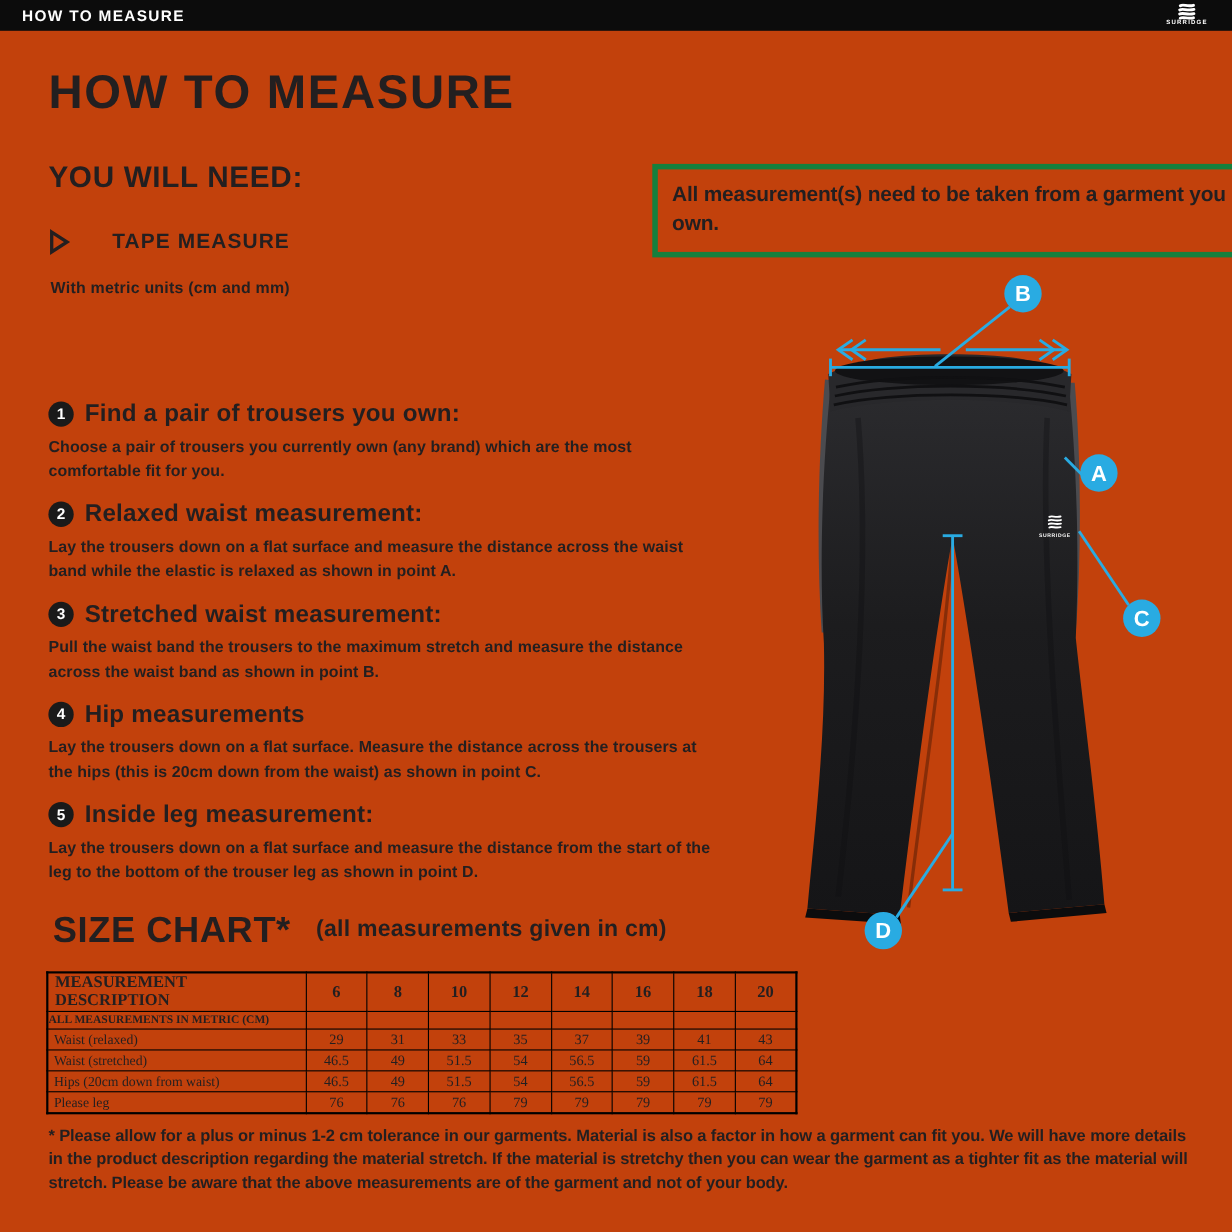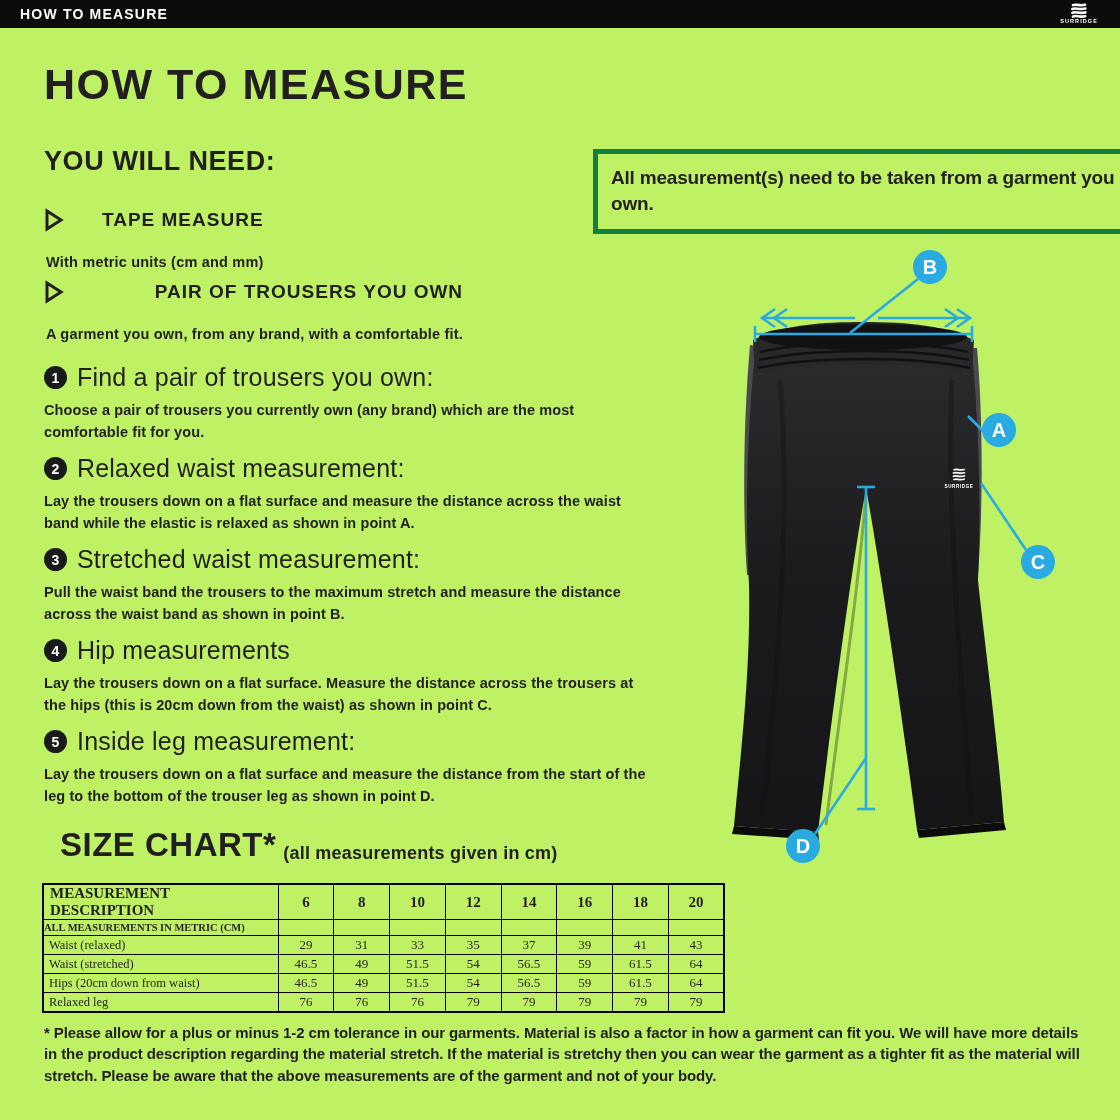--- a/index.html
+++ b/index.html
@@ -1,16 +1,16 @@
 <!DOCTYPE html>
 <html><head>
 <meta charset="utf-8">
 <style>
   html,body{margin:0;padding:0;background:#fff;}
-  #page{position:relative;width:1120px;height:1120px;background:#bef264;overflow:hidden;
+  #page{position:relative;width:1120px;height:1120px;background:#c2410c;overflow:hidden;
         font-family:"Liberation Sans",sans-serif;color:#231f20;}
 
   
   .topbar{position:absolute;left:0;top:0;width:100%;height:28px;background:#0c0c0c;
           display:flex;align-items:center;justify-content:space-between;box-sizing:border-box;
           padding:0 22px 0 20px;}
   .topbar-title{color:#fff;font-size:14px;font-weight:bold;letter-spacing:1.2px;}
   .brand-lockup{display:flex;flex-direction:column;align-items:center;line-height:1;}
   .brand-lockup svg{display:block;}
   .brand-word{color:#fff;font-size:5.5px;font-weight:bold;letter-spacing:1.1px;margin-top:1px;}
@@ -28,27 +28,27 @@
   
   .note-box{position:absolute;left:593px;top:149px;width:561px;box-sizing:border-box;
             border:5px solid #15803d;padding:11px 13px 12px 13px;
             font-size:19px;font-weight:bold;line-height:1.38;letter-spacing:-0.2px;}
 
   
   .step{position:absolute;left:44px;width:615px;}
   .step-head{display:flex;align-items:center;gap:10px;}
   .step-badge{width:23px;height:23px;border-radius:50%;background:#1a1a1a;color:#fff;flex:0 0 23px;
               display:flex;align-items:center;justify-content:center;font-size:14px;font-weight:bold;}
-  .step-title{font-size:25px;font-weight:400;letter-spacing:0.2px;}
+  .step-title{font-size:22px;font-weight:700;letter-spacing:0.2px;}
   .step-body{margin-top:7px;font-size:14.5px;font-weight:bold;line-height:1.55;letter-spacing:0.1px;}
 
   
-  .sc-head{position:absolute;left:60px;top:826px;display:flex;align-items:flex-end;}
+  .sc-head{position:absolute;left:48px;top:826px;display:flex;align-items:center;}
   .sc-title{font-size:33px;font-weight:800;letter-spacing:0.5px;}
-  .sc-sub{font-size:18px;font-weight:bold;margin-left:7px;letter-spacing:0.2px;}
+  .sc-sub{font-size:21px;font-weight:bold;margin-left:23px;letter-spacing:0.2px;}
 
   table.size-chart{position:absolute;left:42px;top:883px;border-collapse:collapse;
                    table-layout:fixed;width:681px;border:2px solid #000;}
   table.size-chart td,table.size-chart th{border:1px solid #000;padding:0;overflow:hidden;
                    font-family:Liberation Serif, serif;}
   .sc-hrow th{height:27px;font-size:15px;font-weight:bold;text-align:center;}
   .sc-hrow th.lbl{text-align:left;padding-left:6px;}
   .sc-mrow td{height:15px;font-size:10.5px;font-weight:bold;text-align:left;padding-left:5px;}
   .sc-drow td{height:18px;font-size:13px;text-align:center;font-weight:normal;}
   .sc-drow td.lbl{text-align:left;padding-left:5px;font-size:12.5px;}
@@ -86,29 +86,20 @@
   <div class="need-item" style="top:208px;">
     <div class="need-head">
       <svg width="20" height="24" viewBox="0 0 20 24">
         <polygon points="3,3 17,12 3,21" fill="none" stroke="#231f20" stroke-width="3"></polygon>
       </svg>
       <span class="need-title">TAPE MEASURE</span>
     </div>
     <div class="need-desc">With metric units (cm and mm)</div>
   </div>
 
-  <div class="need-item" style="top:280px;">
-    <div class="need-head">
-      <svg width="20" height="24" viewBox="0 0 20 24">
-        <polygon points="3,3 17,12 3,21" fill="none" stroke="#231f20" stroke-width="3"></polygon>
-      </svg>
-      <span class="need-title">PAIR OF TROUSERS YOU OWN</span>
-    </div>
-    <div class="need-desc">A garment you own, from any brand, with a comfortable fit.</div>
-  </div>
 
   <div class="note-box">All measurement(s) need to be taken from a garment you own.</div>
 
   <div class="step" style="top:363px;">
     <div class="step-head">
       <span class="step-badge">1</span>
       <span class="step-title">Find a pair of trousers you own:</span>
     </div>
     <div class="step-body">Choose a pair of trousers you currently own (any brand) which are the most comfortable fit for you.</div>
   </div>
@@ -212,21 +203,21 @@
       <td>46.5</td>
       <td>49</td>
       <td>51.5</td>
       <td>54</td>
       <td>56.5</td>
       <td>59</td>
       <td>61.5</td>
       <td>64</td>
     </tr>
     <tr class="sc-drow">
-      <td class="lbl">Relaxed leg</td>
+      <td class="lbl">Please leg</td>
       <td>76</td>
       <td>76</td>
       <td>76</td>
       <td>79</td>
       <td>79</td>
       <td>79</td>
       <td>79</td>
       <td>79</td>
     </tr>
   </tbody>

